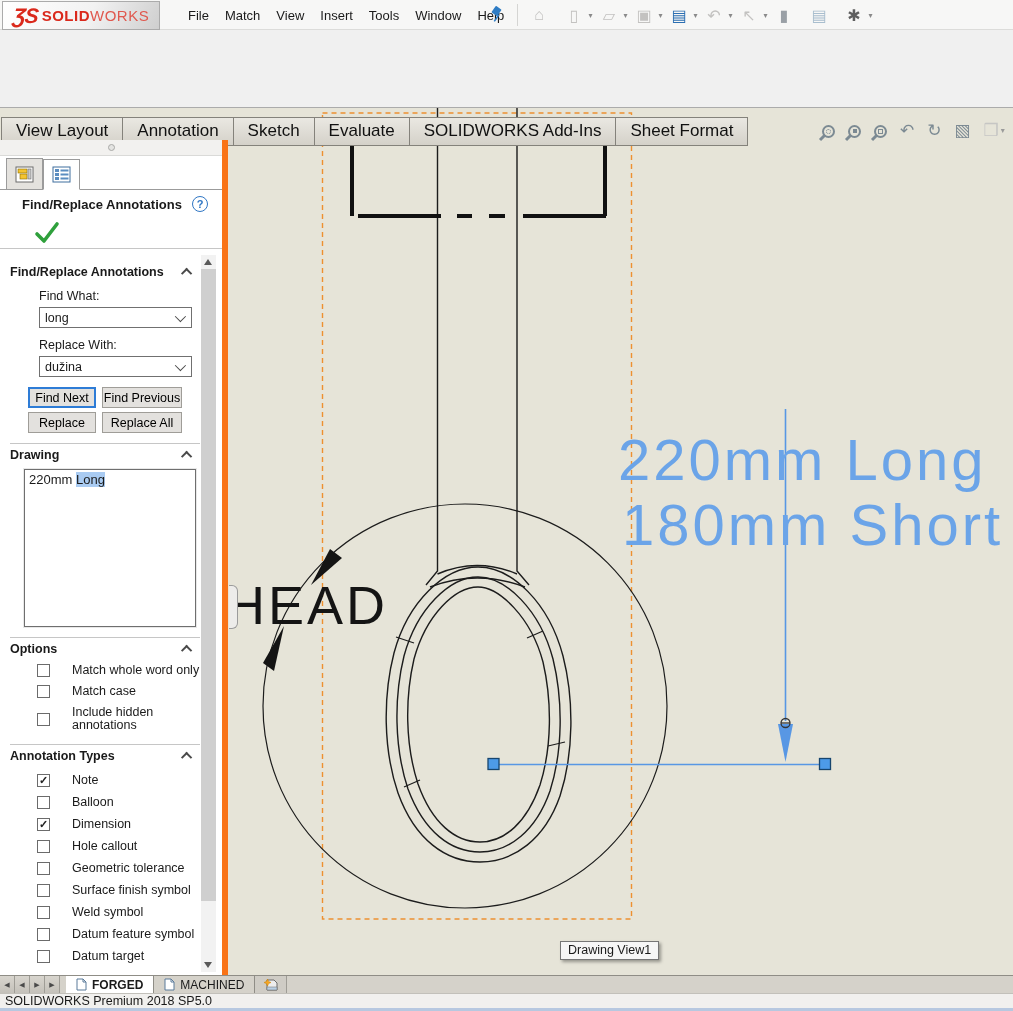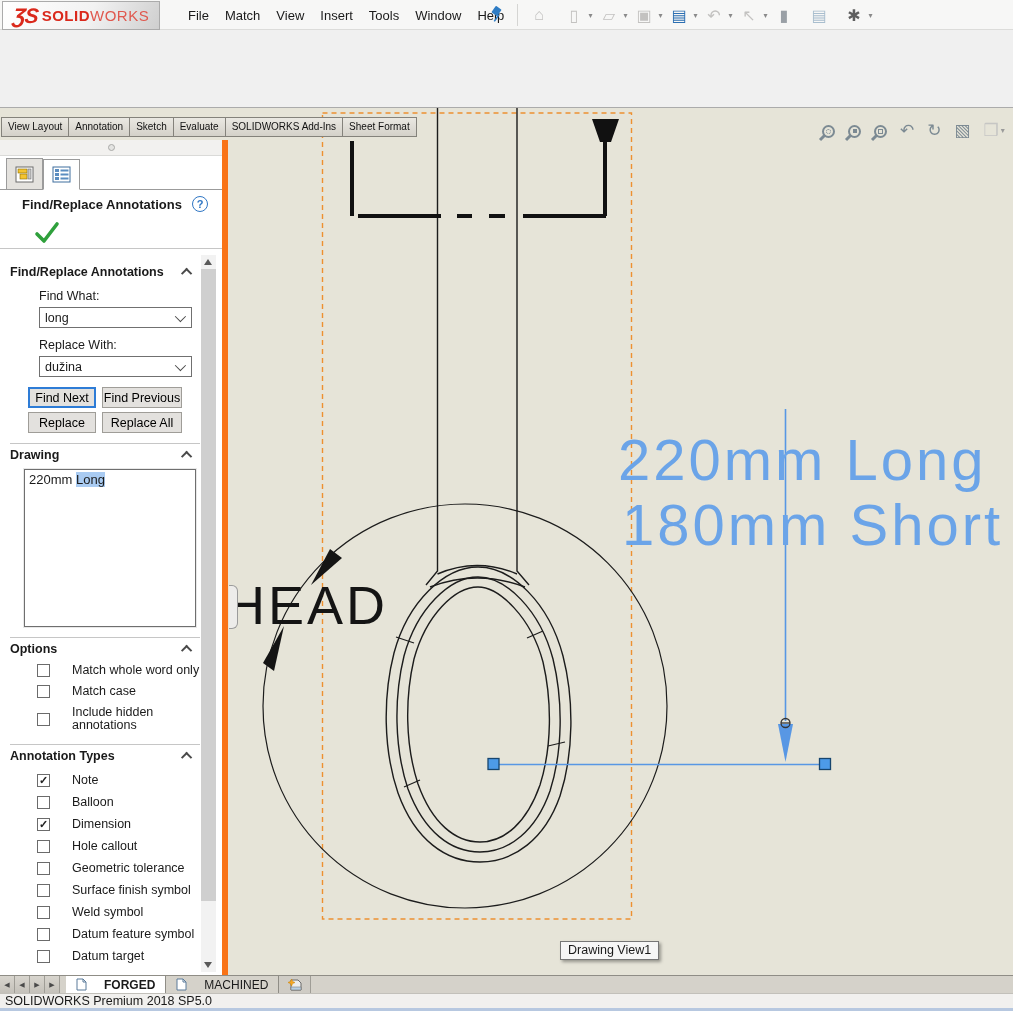--- a/index.html
+++ b/index.html
@@ -26,21 +26,21 @@
   .c-dark  { color:#5F5F5F; } .c-mid  { color:#9AA0A6; }
 
   
   .toparea  { position:absolute; left:0; top:30px; width:1013px; height:77px; background:#F0F0F0; }
   .viewport { position:absolute; left:0; top:107px; width:1013px; height:868px; background:#E6E4D8; border-top:1px solid #ABABAB; overflow:hidden; }
   .viewport svg.drawing { position:absolute; left:0; top:0; }
   svg text { font-family:"Liberation Sans",sans-serif; }
 
   
   .ribbon { position:absolute; left:1px; top:117px; display:flex; z-index:5; }
-  .rtab { font-size:10px; padding:3px 6px 4px; background:linear-gradient(#EAE8E2,#D4D1C9);
+  .rtab { font-size:17px; padding:3px 14px 4px; background:linear-gradient(#EAE8E2,#D4D1C9);
           border:1px solid #84827B; border-right:none; color:#111; cursor:default; }
   .rtab:last-child { border-right:1px solid #84827B; }
 
   
   .headsup { position:absolute; left:822px; top:121px; display:flex; align-items:center; gap:11px; z-index:5; }
   .hicon { color:#7C8A93; font-size:17px; line-height:20px; display:flex; align-items:center; }
   .i-mag { position:relative; width:13px; height:13px; border:2px solid currentColor; border-radius:50%; display:inline-block; }
   .i-mag::after { content:''; position:absolute; width:3px; height:7px; background:currentColor; left:-3px; bottom:-5px; transform:rotate(45deg); }
   .i-magfit::before { content:''; position:absolute; inset:2px; border:1px dotted currentColor; border-radius:50%; }
   .i-magarea::before { content:''; position:absolute; inset:2.5px; background:currentColor; }
@@ -89,21 +89,21 @@
   .panel-grip { position:absolute; left:229px; top:585px; width:9px; height:44px; background:#EDECEA; border:1px solid #9B9B9B; border-left:none; border-radius:0 6px 6px 0; z-index:6; }
 
   
   .tooltip { position:absolute; left:560px; top:941px; padding:1px 7px 2px; background:#F6F6F6; border:1px solid #767676;
              box-shadow:2px 2px 3px rgba(0,0,0,.35); font-size:12.5px; z-index:7; }
 
   
   .sheetbar { position:absolute; left:0; top:975px; width:1013px; height:18px; background:#D5D2CA; border-top:1px solid #8F8D86; display:flex; align-items:stretch; }
   .nav-btn { width:15px; display:flex; align-items:center; justify-content:center; background:linear-gradient(#D8D5CE,#C4C1BA);
              border-right:1px solid #9F9D96; font-size:7px; color:#4A4A4A; }
-  .stab { display:flex; align-items:center; gap:17px; padding:0 10px; font-size:12px; border-right:1px solid #8F8D86; cursor:default; }
+  .stab { display:flex; align-items:center; gap:5px; padding:0 10px; font-size:12px; border-right:1px solid #8F8D86; cursor:default; }
   .stab.active { background:#fff; font-weight:bold; }
   .stab-add { width:32px; display:flex; align-items:center; justify-content:center; background:#CFCCC5; border-right:1px solid #9F9D96; }
   .statusbar { position:absolute; left:0; top:993px; width:1013px; height:15px; background:#F1F0EE; border-top:1px solid #C2C0BA; font-size:12.5px; line-height:14px; padding-left:5px; }
   .bottomedge { position:absolute; left:0; top:1008px; width:1013px; height:3px; background:#B7C8E0; }
 </style>
 </head>
 <body>
 
 <div class="menubar">
   <div class="logo-box">

